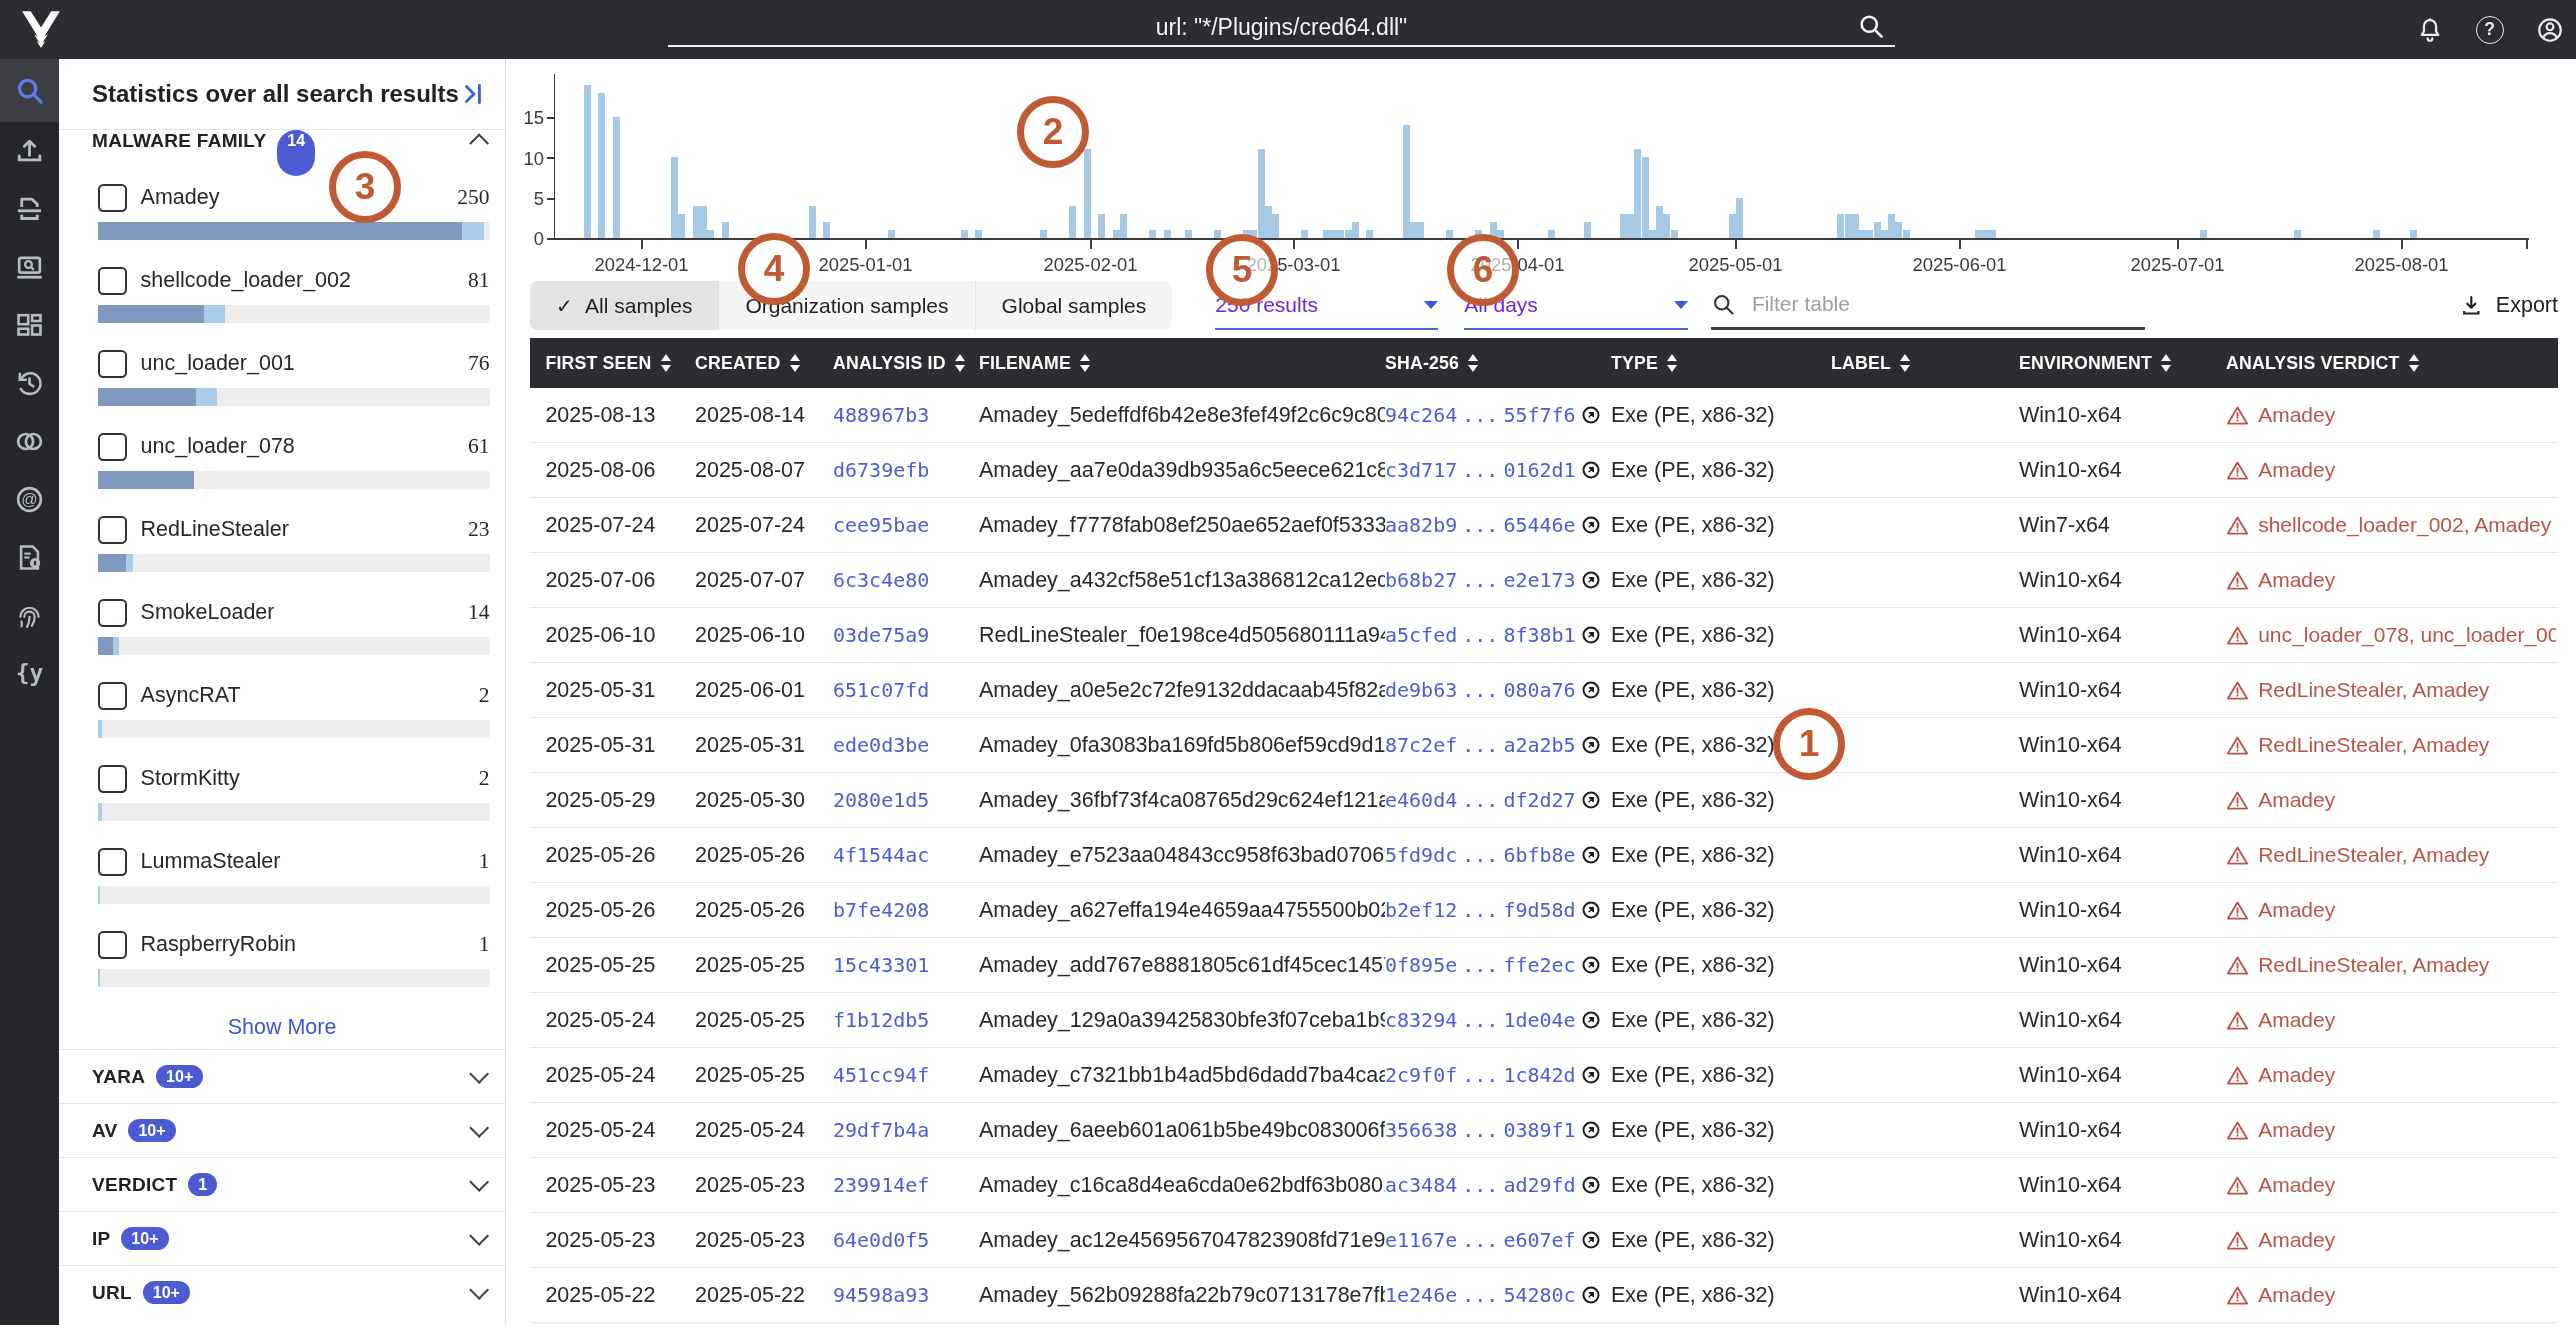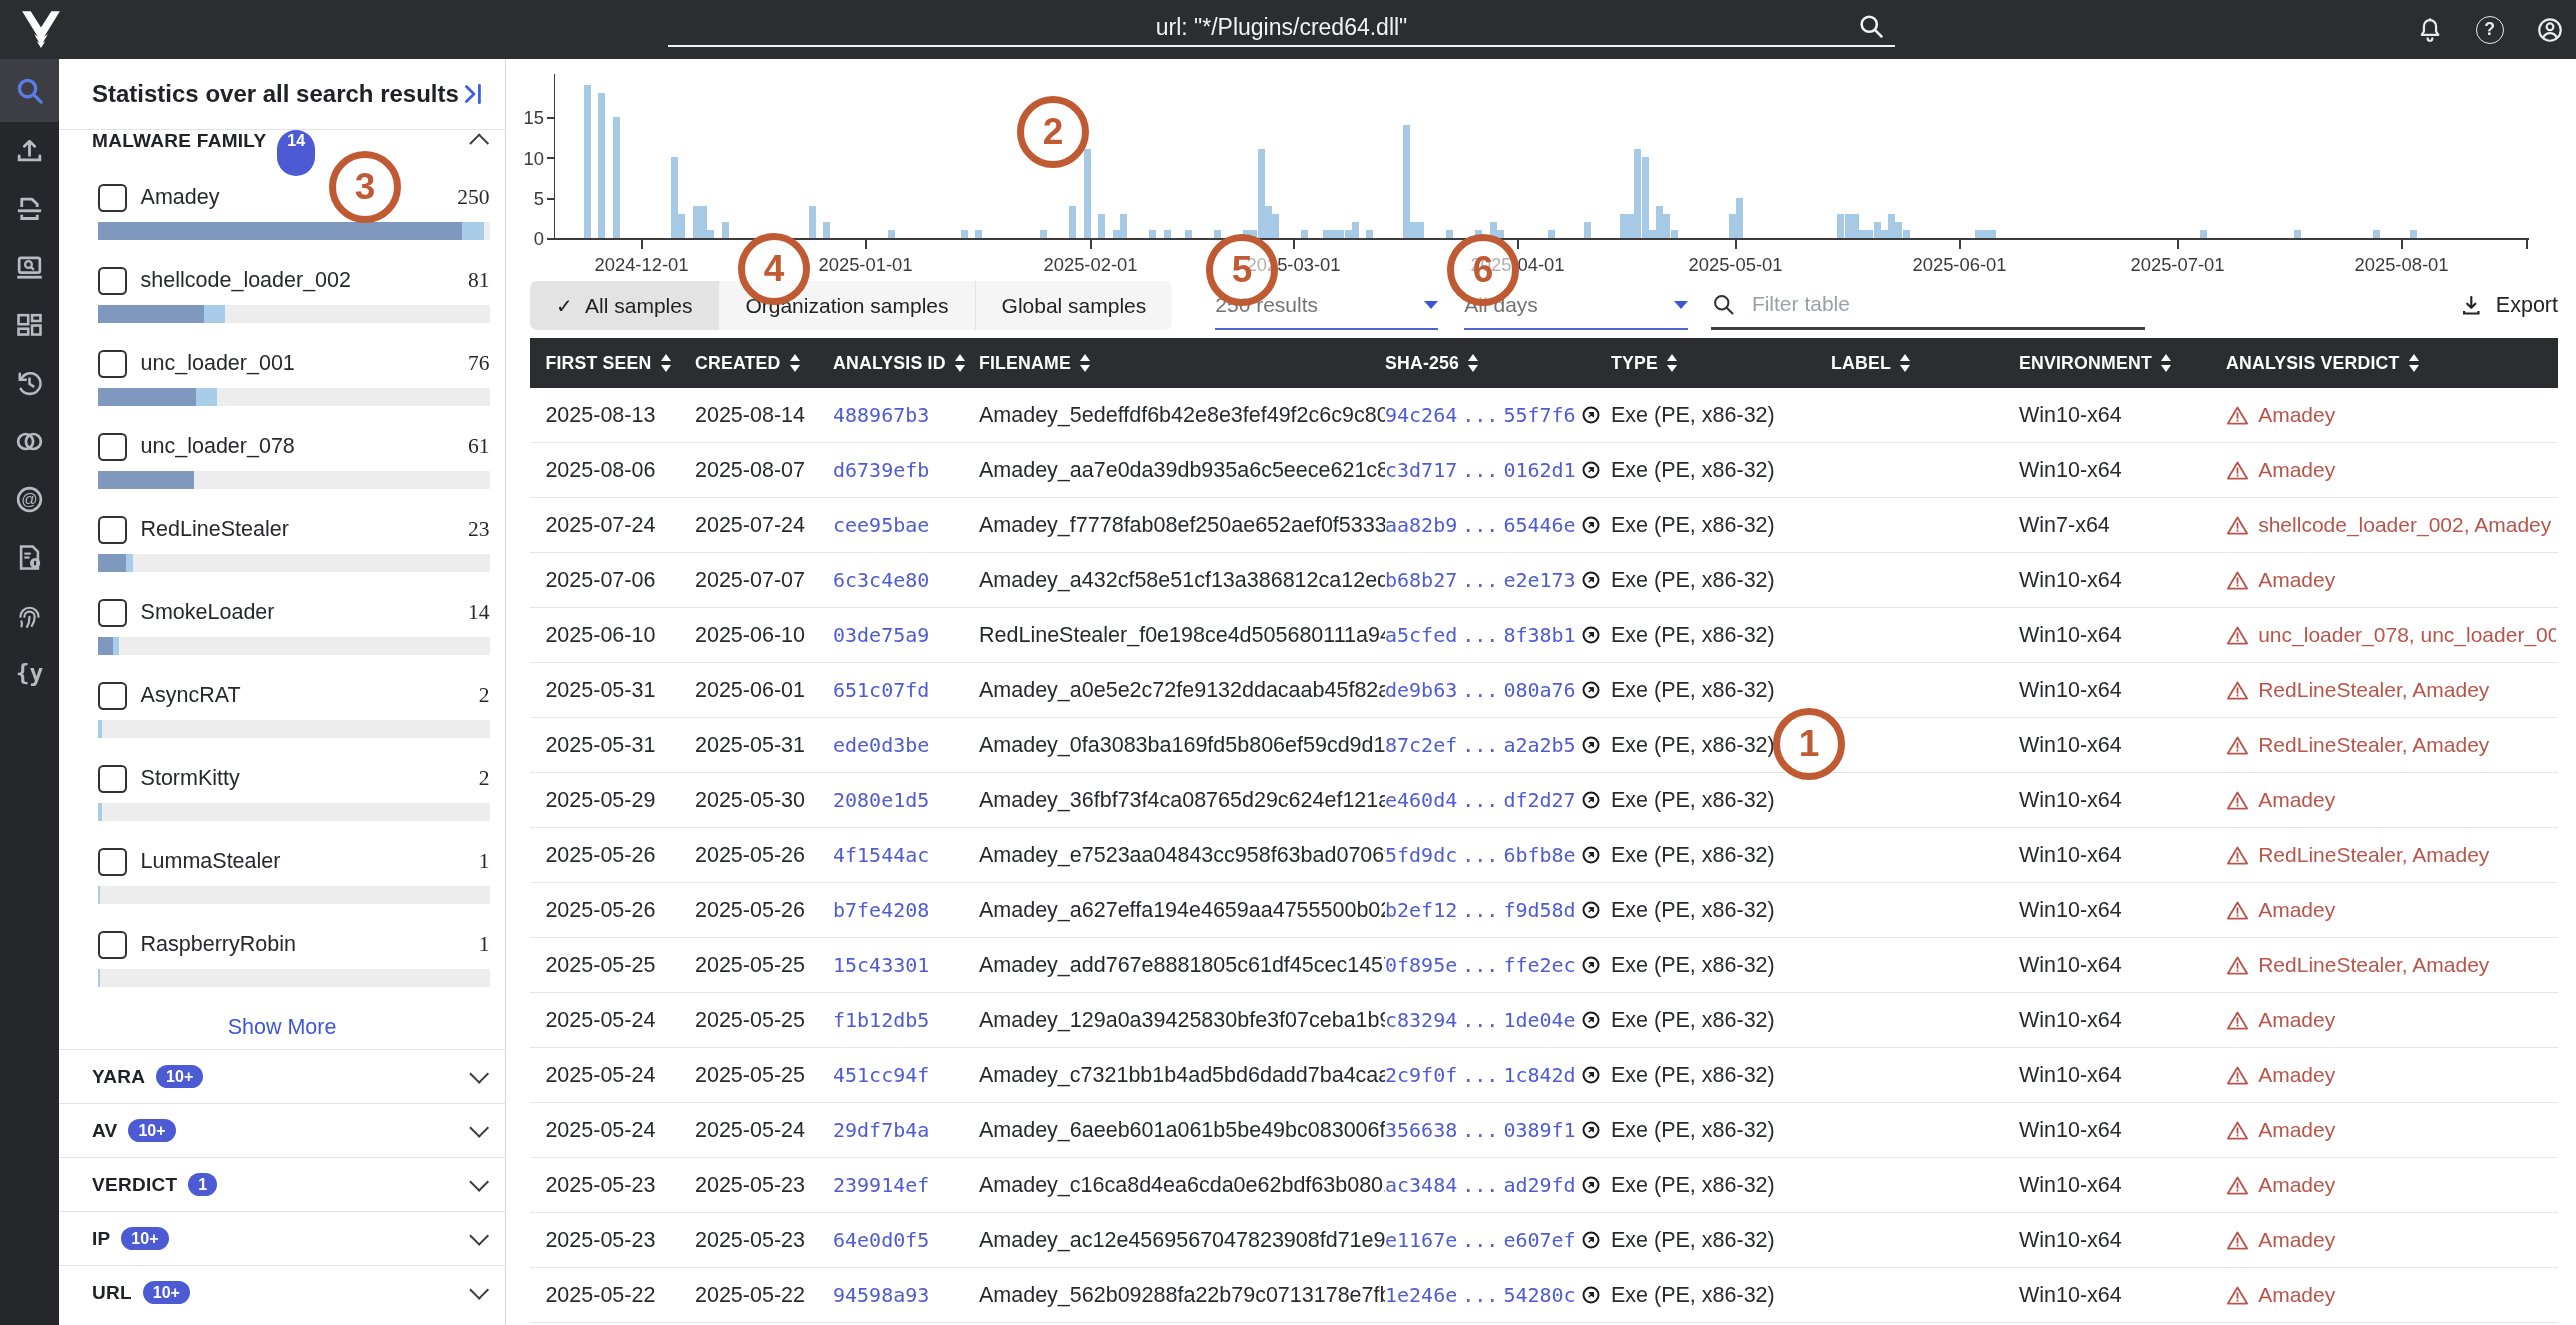--- a/index.html
+++ b/index.html
@@ -56,21 +56,21 @@
   .xtick-label{position:absolute;top:254px;width:123px;margin-left:-61px;text-align:center;font-size:18.4px;color:#3a3a3a;z-index:1;}
 
   
   #filterbar{position:absolute;left:530px;top:281px;width:2028px;height:49px;display:flex;align-items:center;z-index:1;}
   #segmented{display:flex;height:49px;border-radius:7px;overflow:hidden;}
   .segbtn{display:flex;align-items:center;padding:0 26px;font-size:21px;color:#222;background:#f5f5f6;border-right:0.8px solid #e2e2e2;}
   .segbtn:last-child{border-right:0;}
   .segbtn.sel{background:#e3e3e4;}
   .segbtn .ck{margin-right:12.3px;font-size:20px;}
   .ddl{position:relative;height:49px;display:flex;align-items:center;border-bottom:2.3px solid #4f63d8;box-sizing:border-box;}
-  .ddl-val{font-size:21px;color:#737373;}
+  .ddl-val{font-size:21px;color:#6d28d9;}
   .caret{width:0;height:0;border-left:7px solid transparent;border-right:7px solid transparent;border-top:8.5px solid #3d56d6;margin-left:auto;}
   #dd-results{width:223px;margin-left:43px;}
   #dd-days{width:224px;margin-left:26px;}
   #tbl-filter-wrap{position:relative;width:434px;margin-left:23px;height:49px;display:flex;align-items:center;border-bottom:3.1px solid #3f3f3f;box-sizing:border-box;}
   #tbl-filter-wrap svg{width:24.6px;height:24.6px;color:#333;flex:none;}
   #tbl-filter{border:0;outline:0;background:transparent;font-size:21px;margin-left:14px;width:353px;color:#6d28d9;font-family:"Liberation Sans",sans-serif;}
   #tbl-filter::placeholder{color:#9aa0a6;}
   #export-btn{margin-left:auto;display:flex;align-items:center;gap:12.3px;font-size:21.5px;color:#222;}
   #export-btn svg{width:24.6px;height:24.6px;}
 

